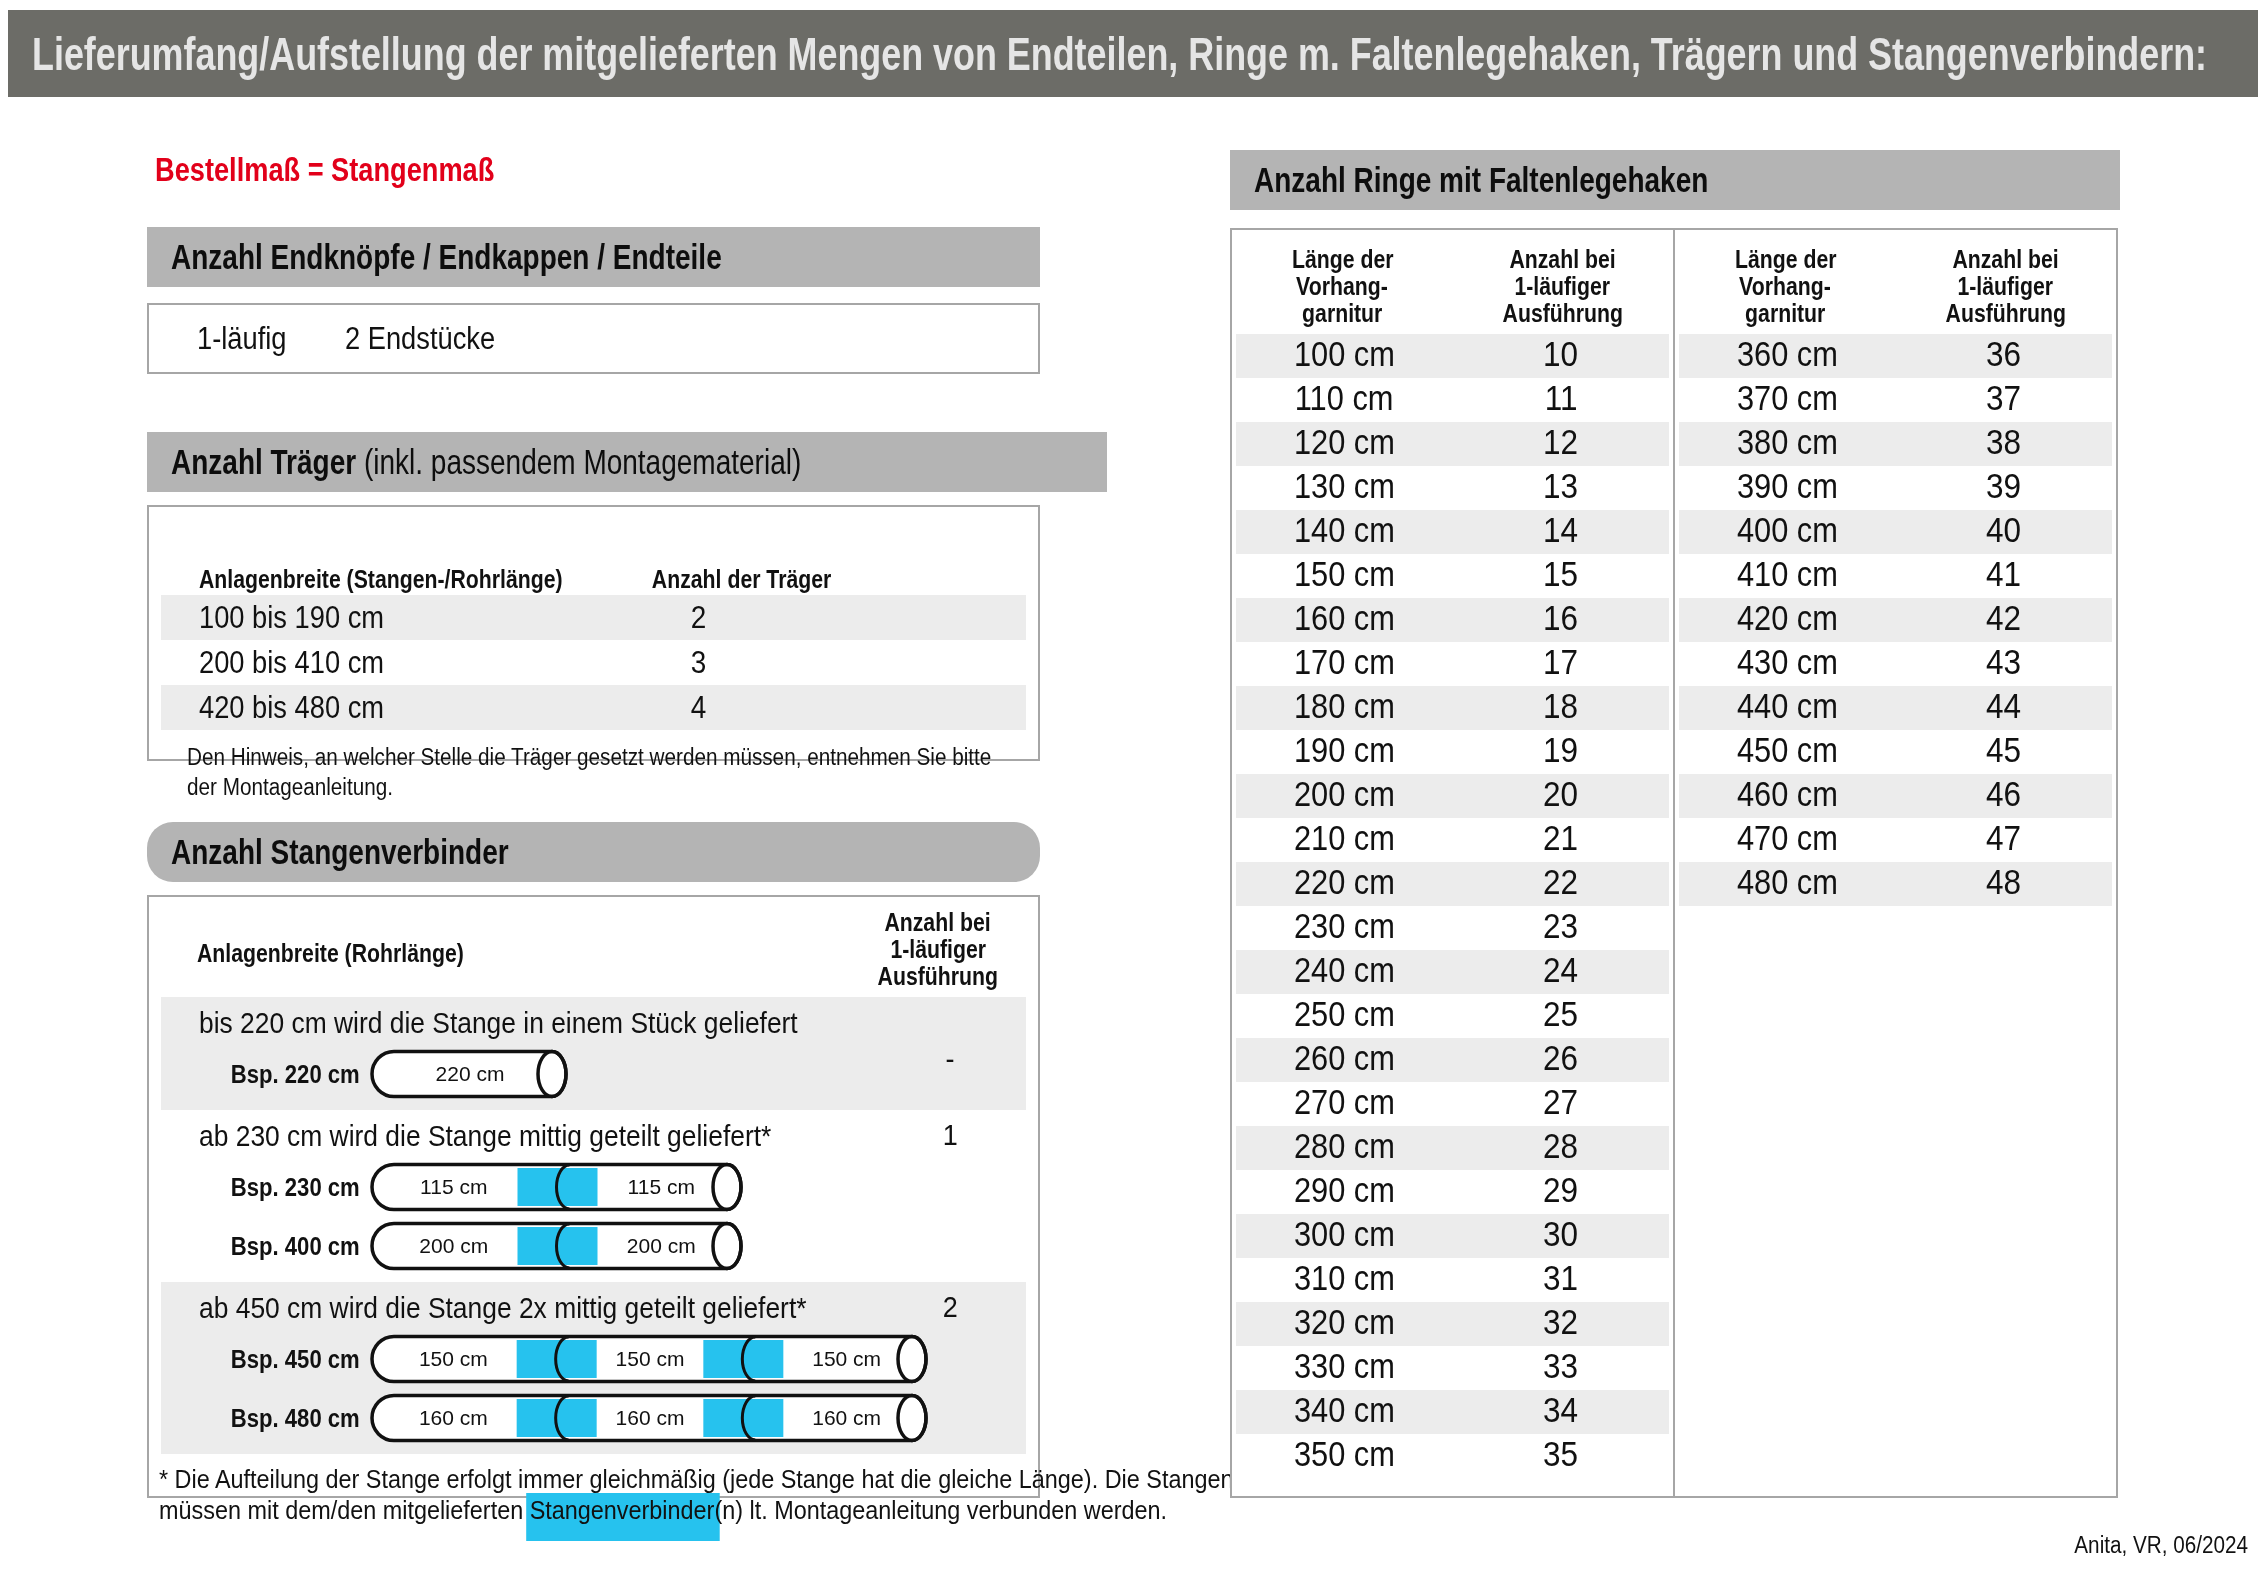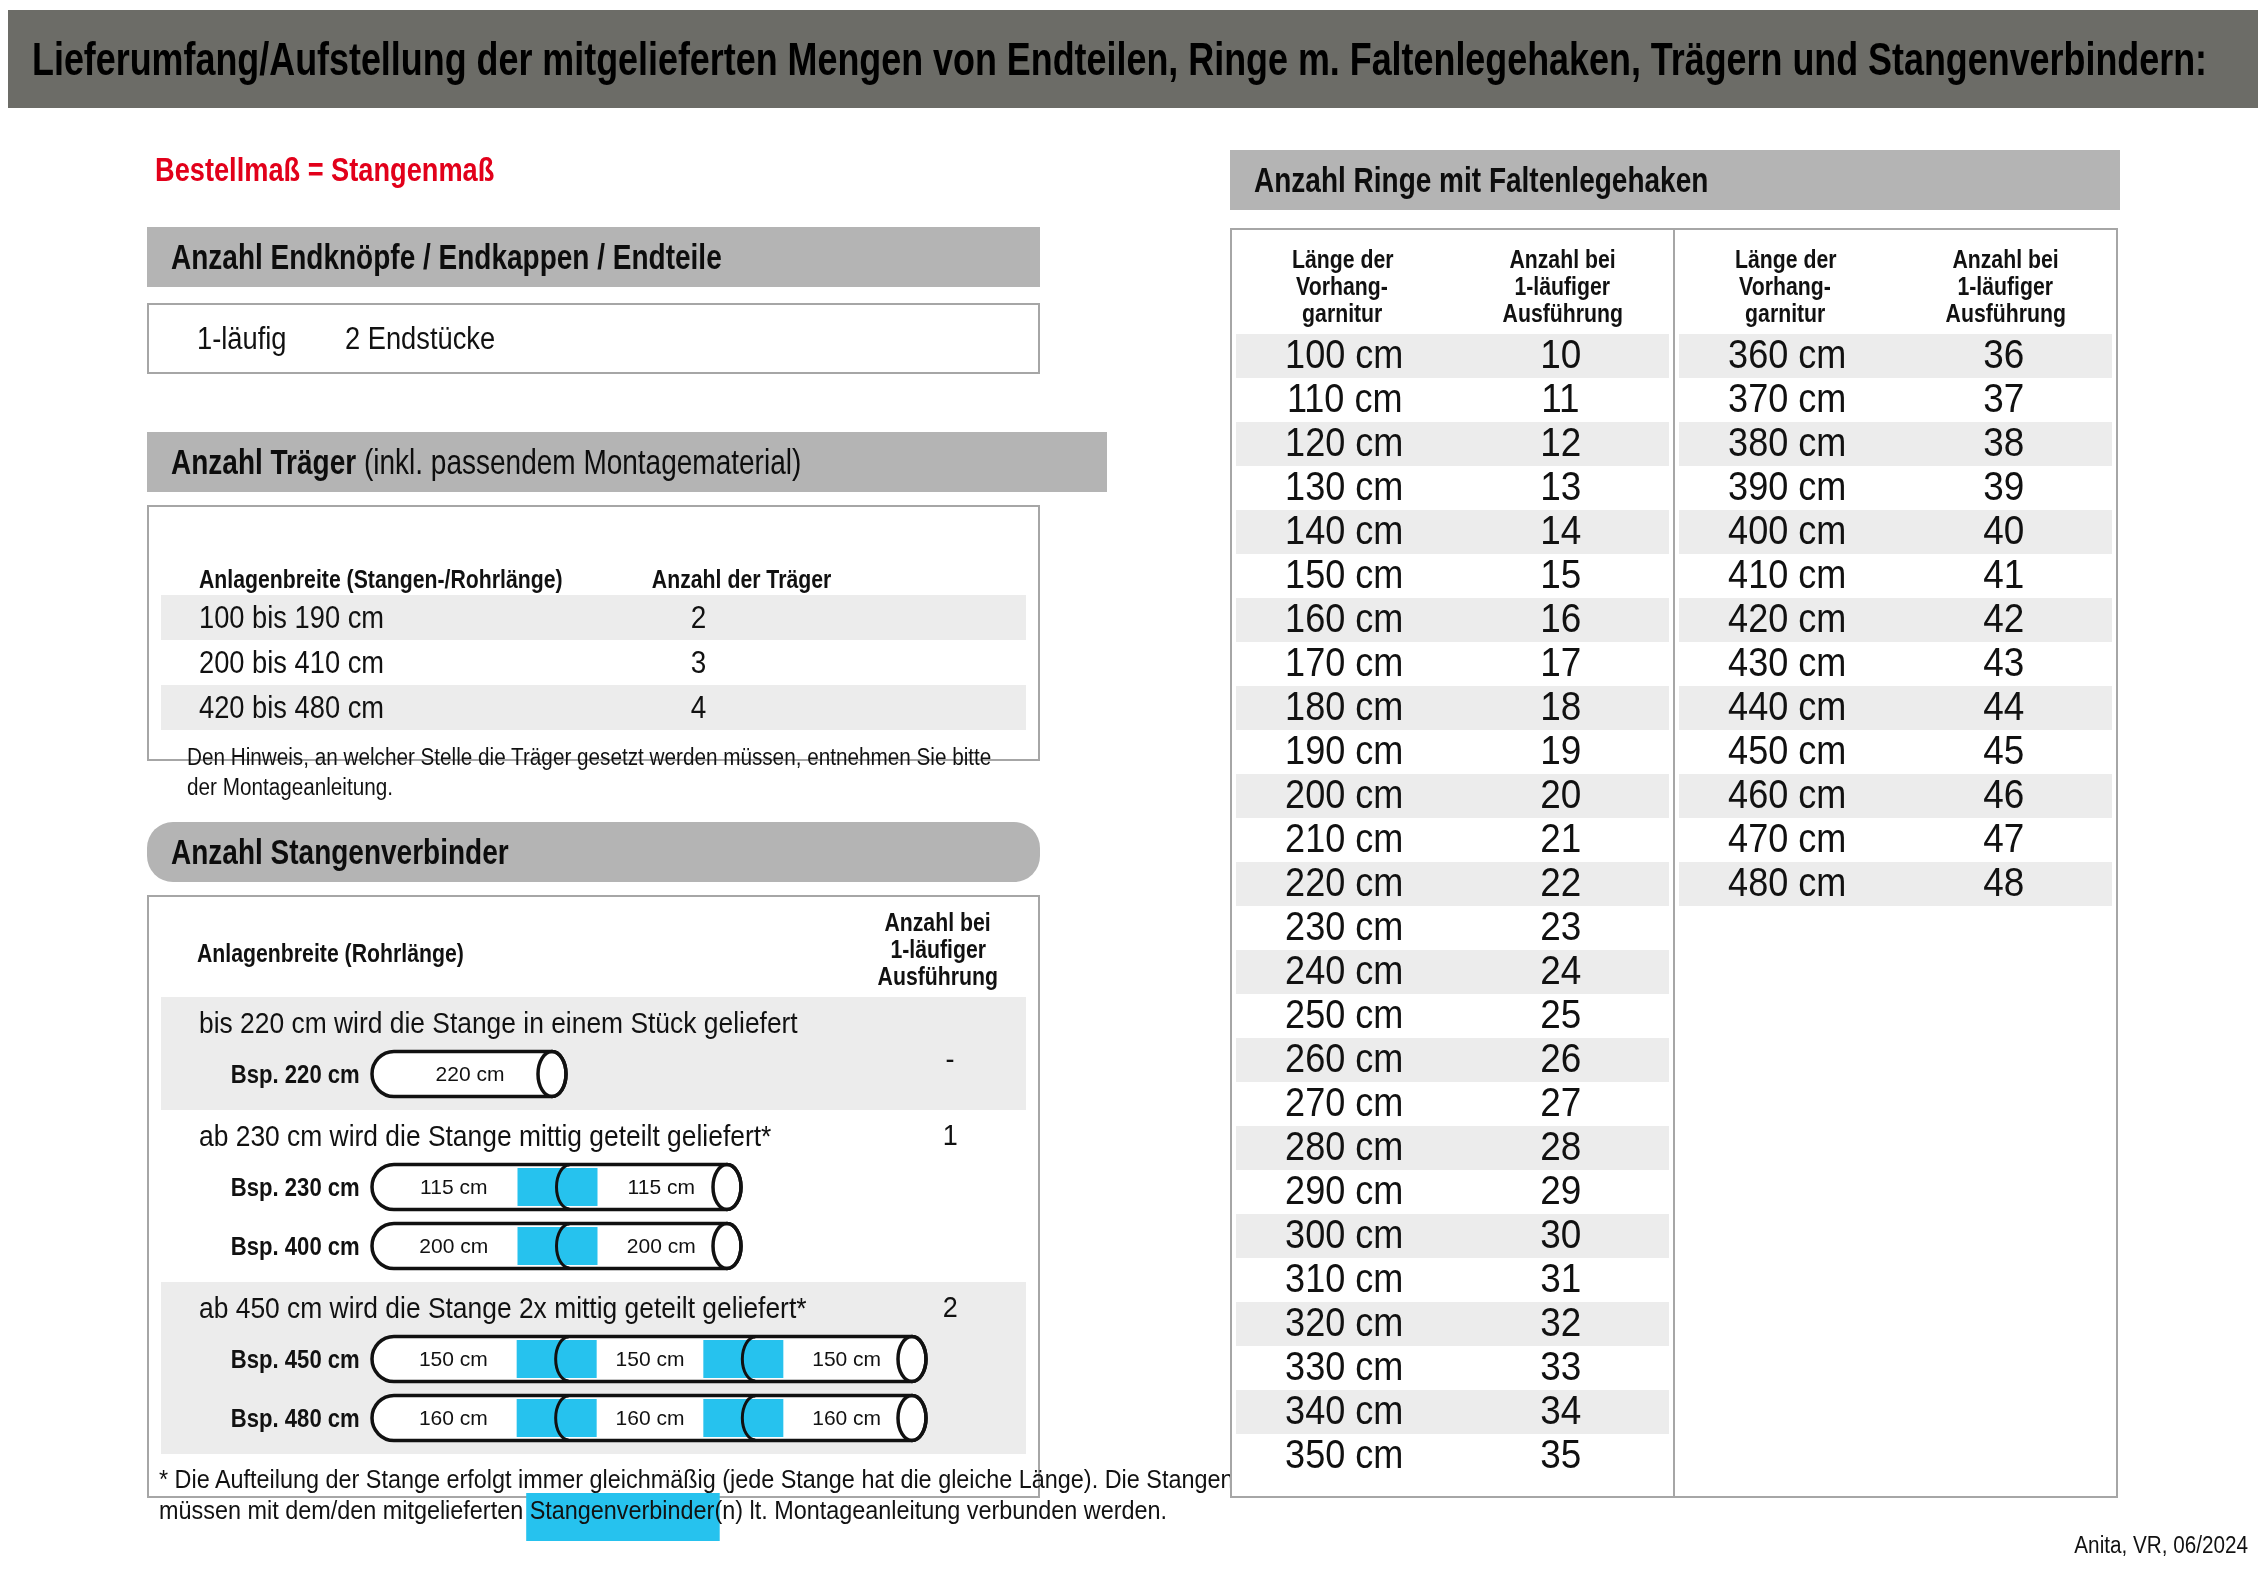--- a/index.html
+++ b/index.html
@@ -8,22 +8,22 @@
   .sx{display:inline-block;white-space:nowrap;}
   .sxl{transform-origin:0 50%;}
   .sxc{transform-origin:50% 50%;}
   .sxr{transform-origin:100% 50%;}
   .s78{transform:scaleX(.78);}
   .s8{transform:scaleX(.8);}
   .s85{transform:scaleX(.85);}
   .s88{transform:scaleX(.88);}
   .s9{transform:scaleX(.9);}
 
-  .title-bar{position:absolute;left:8px;top:10px;width:2250px;height:98px;background:var(--header_dark);
-             color:#000000;display:flex;align-items:center;padding-left:24px;box-sizing:border-box;
+  .title-bar{position:absolute;left:8px;top:10px;width:2250px;height:87px;background:var(--header_dark);
+             color:#e5e5e5;display:flex;align-items:center;padding-left:24px;box-sizing:border-box;
              font-size:46px;font-weight:bold;}
   .red-note{position:absolute;left:155px;top:150px;font-size:34px;font-weight:bold;color:var(--red);}
 
   .hbar{position:absolute;background:var(--header_gray);height:60px;display:flex;align-items:center;
         padding-left:24px;box-sizing:border-box;font-size:35px;color:#0d0d0d;}
   .hbar .light{font-weight:normal;}
   .hbar b{font-weight:bold;}
   .hbar-endteile{left:147px;top:227px;width:893px;}
   .hbar-traeger{left:147px;top:432px;width:960px;}
   .hbar-sv{left:147px;top:822px;width:893px;border-radius:26px;}
@@ -60,21 +60,21 @@
                 text-align:right;font-size:26px;font-weight:bold;}
   .rod-row svg{position:absolute;left:209px;top:1px;}
   .sv-foot{margin:10px 0 0 10px;font-size:26px;line-height:31px;}
   .hl{background:var(--cyan);padding:2px 6px 16px 4px;margin:-2px -6px -16px -4px;}
 
   .box-ringe{left:1230px;top:228px;width:888px;height:1270px;display:flex;}
   .rcol{flex:1;box-sizing:border-box;}
   .rcol.first{border-right:2px solid #a6a6a6;}
   .rhead{display:flex;padding:16px 0 10px 0;height:78px;box-sizing:content-box;}
   .rh{flex:1;text-align:center;font-size:25px;font-weight:bold;line-height:27px;}
-  .rrow{display:flex;align-items:flex-end;height:44px;margin:0 4px;font-size:41px;}
+  .rrow{display:flex;align-items:flex-start;height:44px;margin:0 4px;font-size:35px;}
   .rrow.g{background:var(--stripe);}
   .rrow .c1,.rrow .c2{flex:1;text-align:center;}
 
   .footer{position:absolute;right:12px;top:1532px;font-size:23px;text-align:right;}
 </style>
 </head>
 <body>
 
 <div class="page">
 

